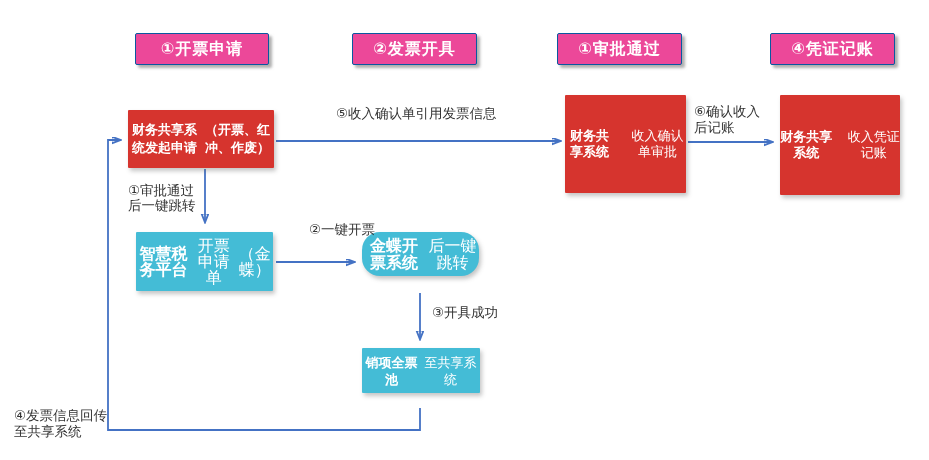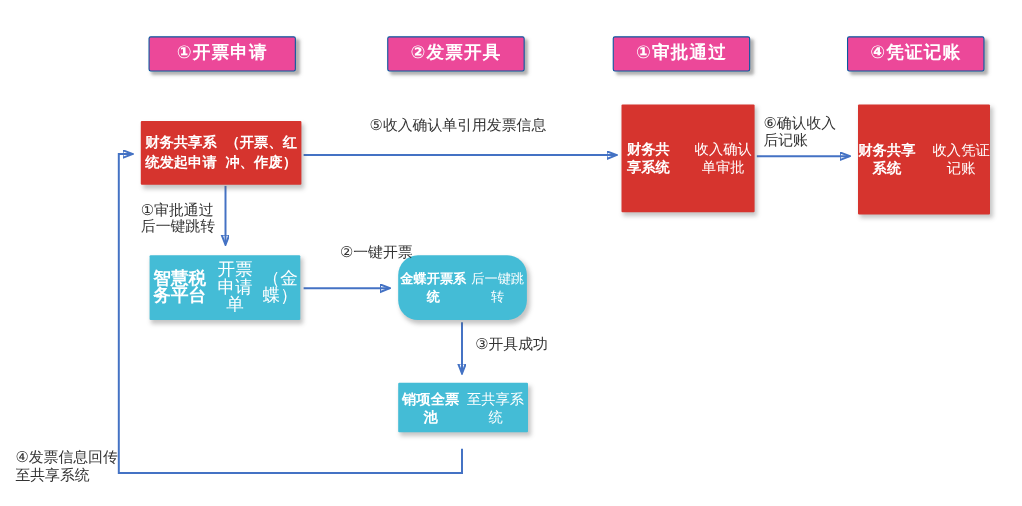--- a/index.html
+++ b/index.html
@@ -20,21 +20,21 @@
         color:#fff;text-align:center;box-shadow:2px 3px 4px rgba(90,90,90,.35);border-radius:1px;}
   .red{background:#d6342e;}
   .teal{background:#44bcd6;}
   .pbox .b{font-weight:bold;}
   .pbox span{display:block;}
 
   .box-r1{left:128px;top:110px;width:146px;height:58px;font-size:13px;line-height:18px;}
   .box-r2{left:565px;top:95px;width:121px;height:98px;font-size:13px;line-height:16px;gap:15px;}
   .box-r3{left:780px;top:95px;width:120px;height:100px;font-size:13px;line-height:16px;gap:15px;}
   .box-t1{left:136px;top:232px;width:137px;height:59px;font-size:16px;line-height:16px;}
-  .box-t2{left:362px;top:232px;width:117px;height:59px;font-size:12px;line-height:17px;border-radius:18px;}
+  .box-t2{left:362px;top:232px;width:117px;height:44px;font-size:16px;line-height:17px;border-radius:18px;}
   .box-t3{left:362px;top:348px;width:118px;height:45px;font-size:13px;line-height:17px;}
 
   
   .albl{position:absolute;color:#333333;font-size:13.5px;line-height:15px;white-space:pre-line;}
   .lbl-s5{left:336px;top:106px;}
   .lbl-s6{left:694px;top:104px;line-height:16px;}
   .lbl-s1{left:128px;top:183px;}
   .lbl-s2{left:277px;top:222px;margin-left:32px;}
   .lbl-s3{left:432px;top:305px;}
   .lbl-s4{left:14px;top:408px;line-height:16px;}

